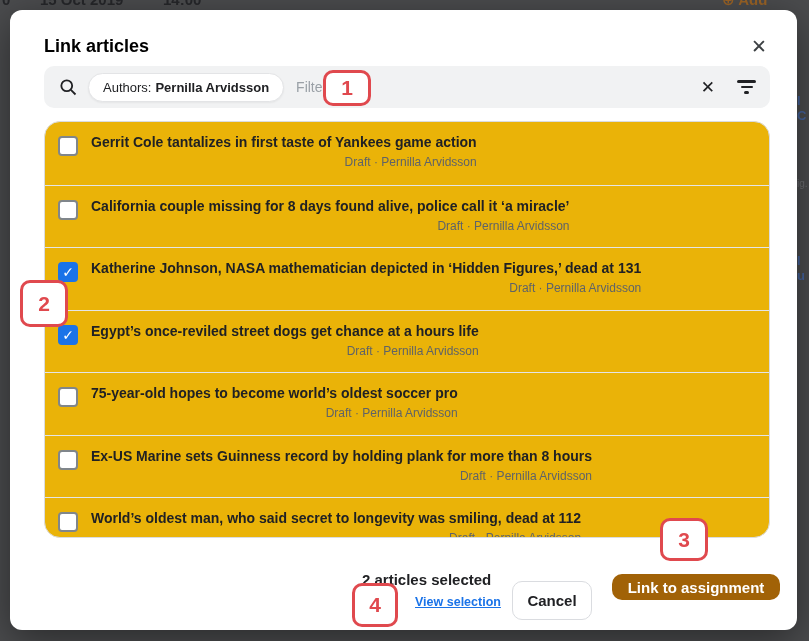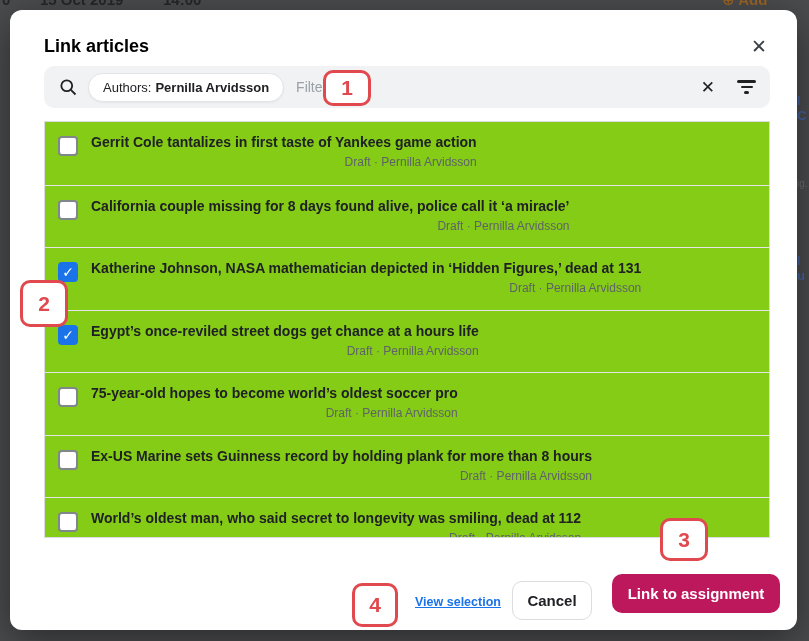--- a/index.html
+++ b/index.html
@@ -59,21 +59,21 @@
   }
   .filterlines { display:flex; flex-direction:column; align-items:center; gap:3px; cursor:pointer; }
   .filterlines i { display:block; height:2.5px; background:#202124; border-radius:2px; }
   .filterlines i:nth-child(1){ width:19px; }
   .filterlines i:nth-child(2){ width:12px; }
   .filterlines i:nth-child(3){ width:5px; }
 
   
   .list {
     position:absolute; left:34px; top:111px; width:726px; height:417px;
-    border:1px solid #dadce0; border-radius:0; overflow:hidden; background:#84cc16;
+    border:1px solid #dadce0; border-radius:16px; overflow:hidden; background:#eab308;
   }
   .row { height:62.5px; display:flex; padding:11px 0 0 13px; }
   .row + .row { border-top:1px solid #e4e5e6; }
   .cb {
     flex:0 0 auto; width:20px; height:20px; margin-top:3px;
     border:2px solid #80868b; border-radius:4px; background:#fff;
     display:flex; align-items:center; justify-content:center; cursor:pointer;
   }
   .cb.checked { background:#1a73e8; border-color:#1a73e8; }
   .cb.checked::after { content:"\2713"; color:#fff; font-size:14px; font-weight:bold; }
@@ -86,22 +86,22 @@
   .view-link {
     position:absolute; left:405px; top:585px; font-size:12.5px; font-weight:bold;
     color:#1a73e8; text-decoration:underline; cursor:pointer;text-align:center;
   }
   .btn-cancel {
     position:absolute; left:502px; top:564px; width:80px; height:39px;
     background:#fff; border:1px solid #dadce0; border-radius:10px;
     font-family:inherit; font-size:15px; font-weight:bold; color:#202124; cursor:pointer;margin-top:7px;
   }
   .btn-submit {
-    position:absolute; left:602px; top:564px; width:168px; height:39px;
-    background:#be185d; border:none; border-radius:10px;
+    position:absolute; left:602px; top:564px; width:168px; height:26px;
+    background:#a16207; border:none; border-radius:10px;
     font-family:inherit; font-size:15px; font-weight:bold; color:#ffffff; cursor:pointer;
   }
 
   
   .ann {
     position:absolute; background:#ffffff; border:3px solid #e0494e; border-radius:10px;
     display:flex; align-items:center; justify-content:center;
     font-size:21px; font-weight:bold; color:#e0494e; z-index:50;
   }
   .ann1 { left:323px; top:70px;  width:48px; height:36px; }
@@ -192,20 +192,21 @@
     </div>
     <div class="row">
       <span class="cb"></span>
       <div class="rowtext">
         <div class="rtitle">World’s oldest man, who said secret to longevity was smiling, dead at 112</div>
         <div class="rmeta">Draft · Pernilla Arvidsson</div>
       </div>
     </div>
   </div>
 
+  <div class="count-label">2 articles selected</div>
   <a class="view-link">View selection</a>
   <button class="btn-cancel">Cancel</button>
   <button class="btn-submit">Link to assignment</button>
 </div>
 
 <div class="ann ann1">1</div>
 <div class="ann ann2">2</div>
 <div class="ann ann3">3</div>
 <div class="ann ann4">4</div>
 

